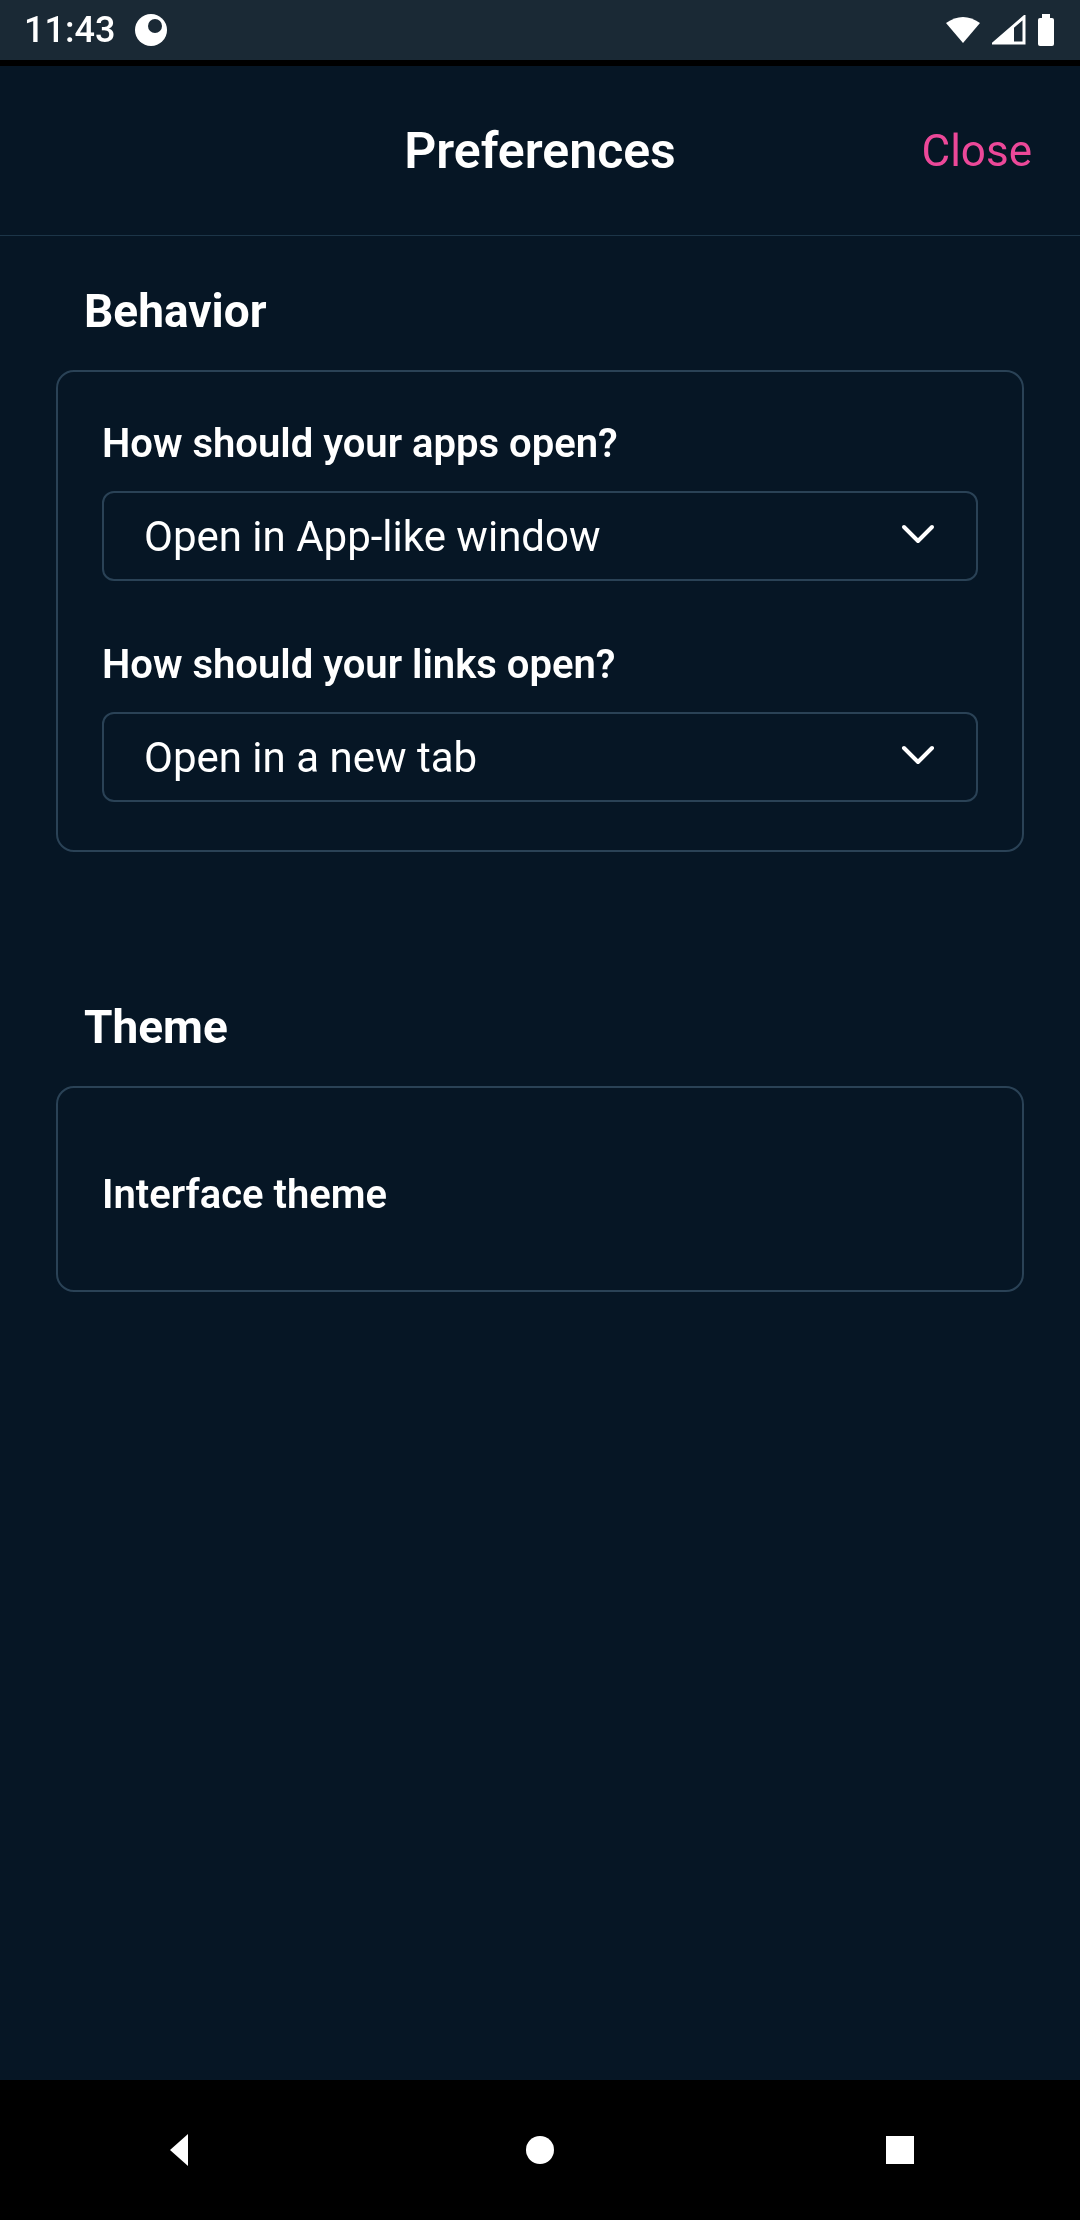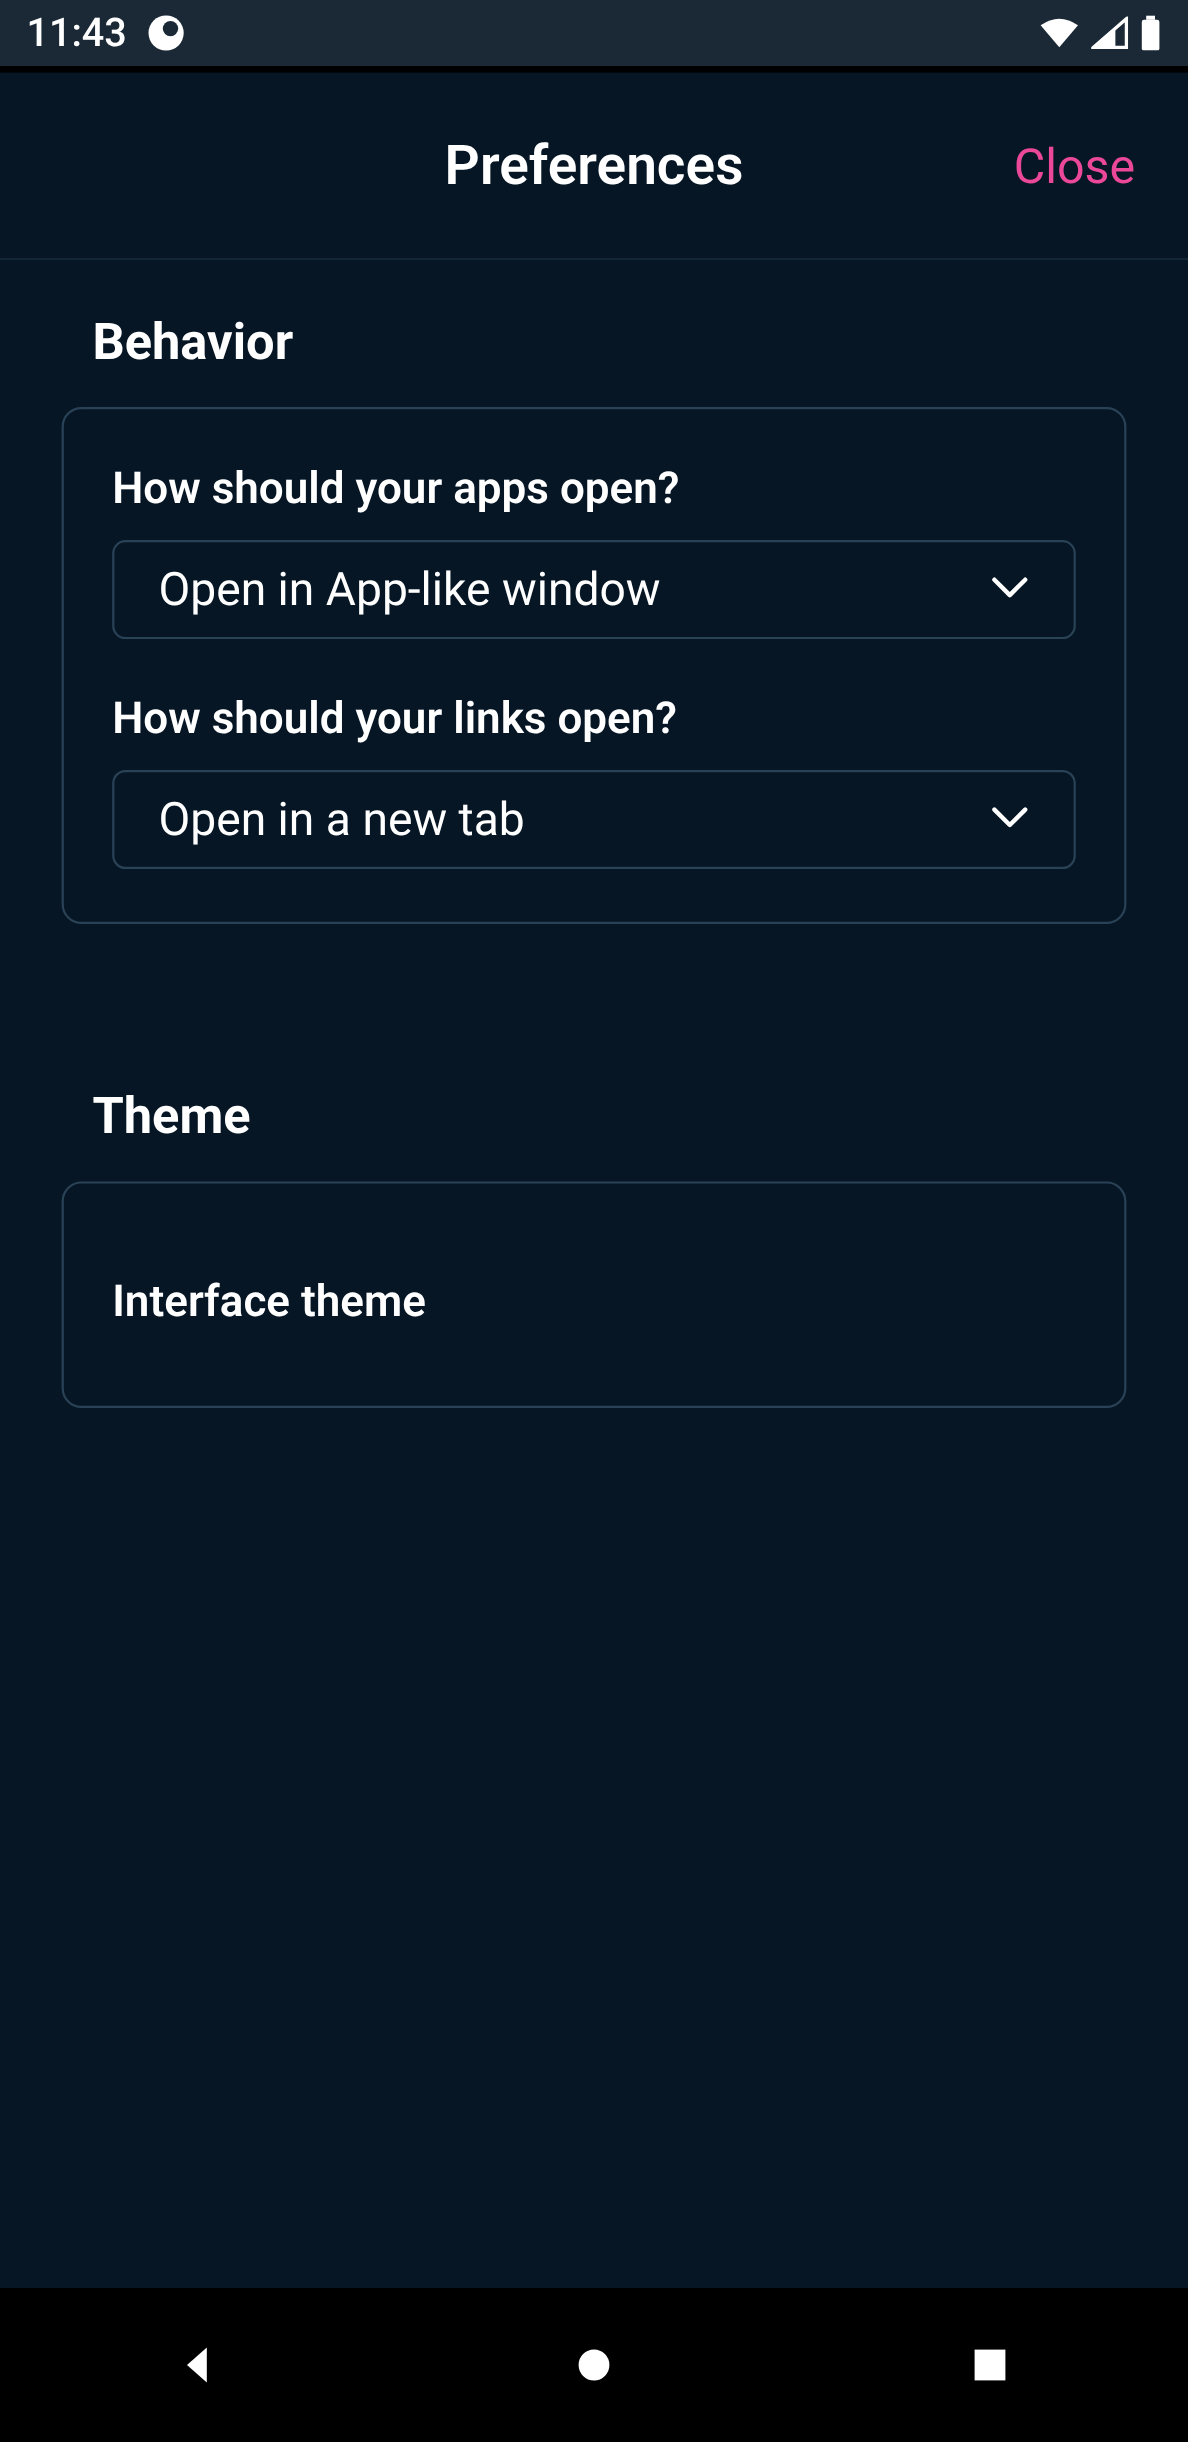--- a/index.html
+++ b/index.html
@@ -100,21 +100,21 @@
       margin-bottom: 32px;
       padding-left: 28px;
     }
     .card {
       border: 2px solid #2a4256;
       border-radius: 18px;
       padding: 48px 44px;
       margin-bottom: 100px;
     }
     .field {
-      margin-bottom: 48px;
+      margin-bottom: 60px;
     }
     .field:last-child {
       margin-bottom: 0;
       margin-top: 35px;
     }
     .field-label {
       color: #ffffff;
       font-size: 40px;
       font-weight: 600;
       margin-bottom: 24px;

